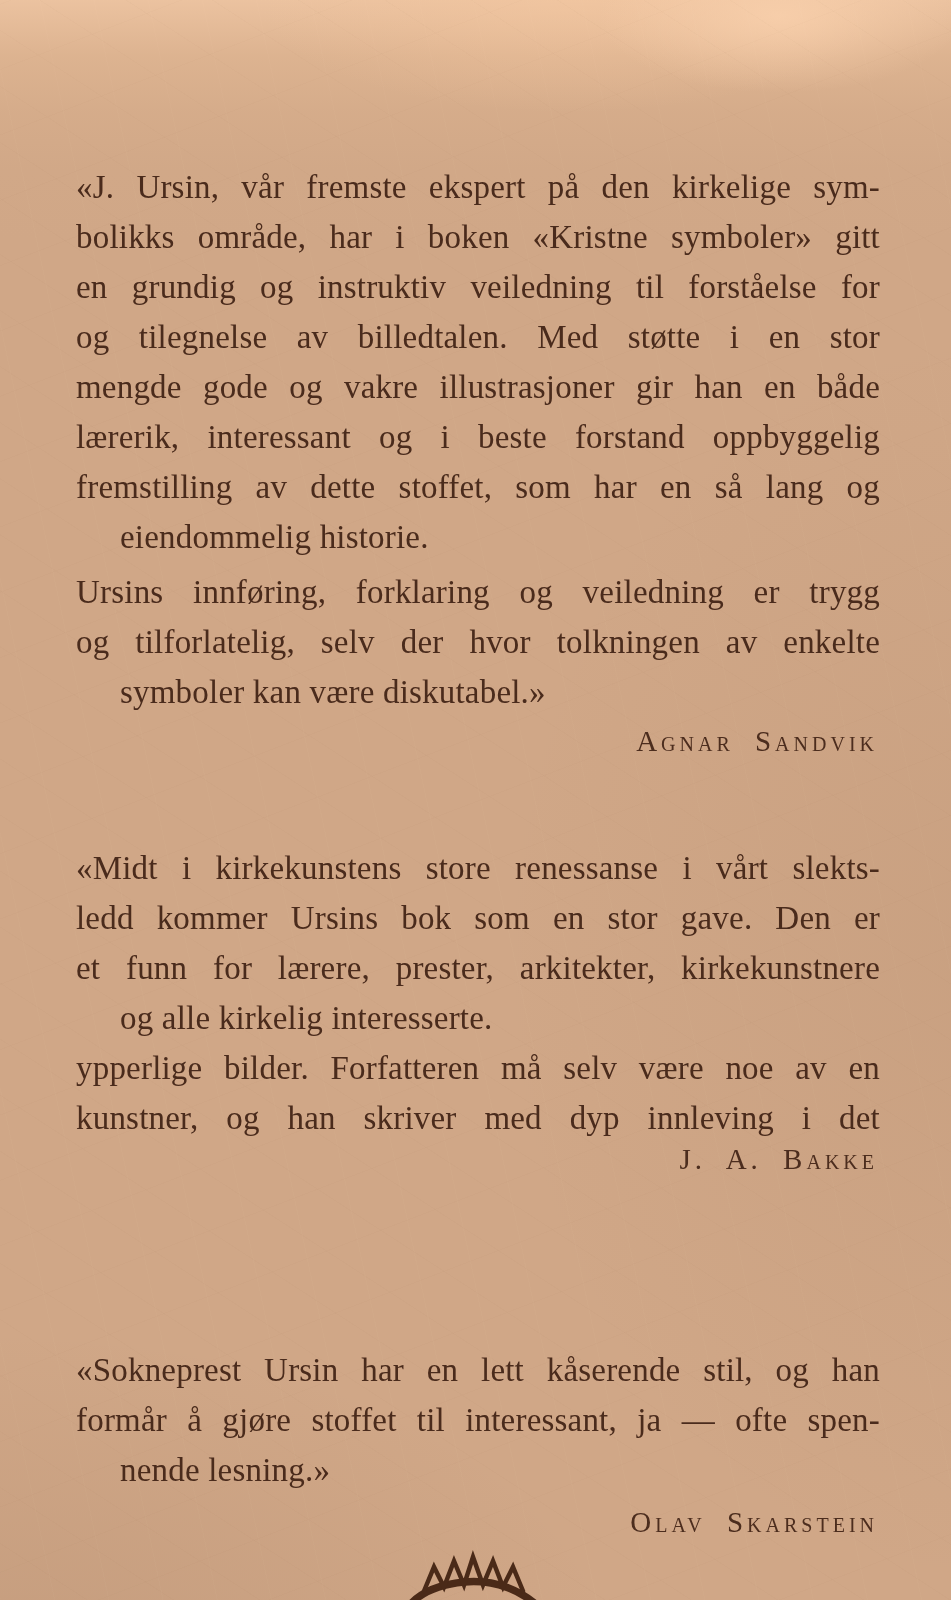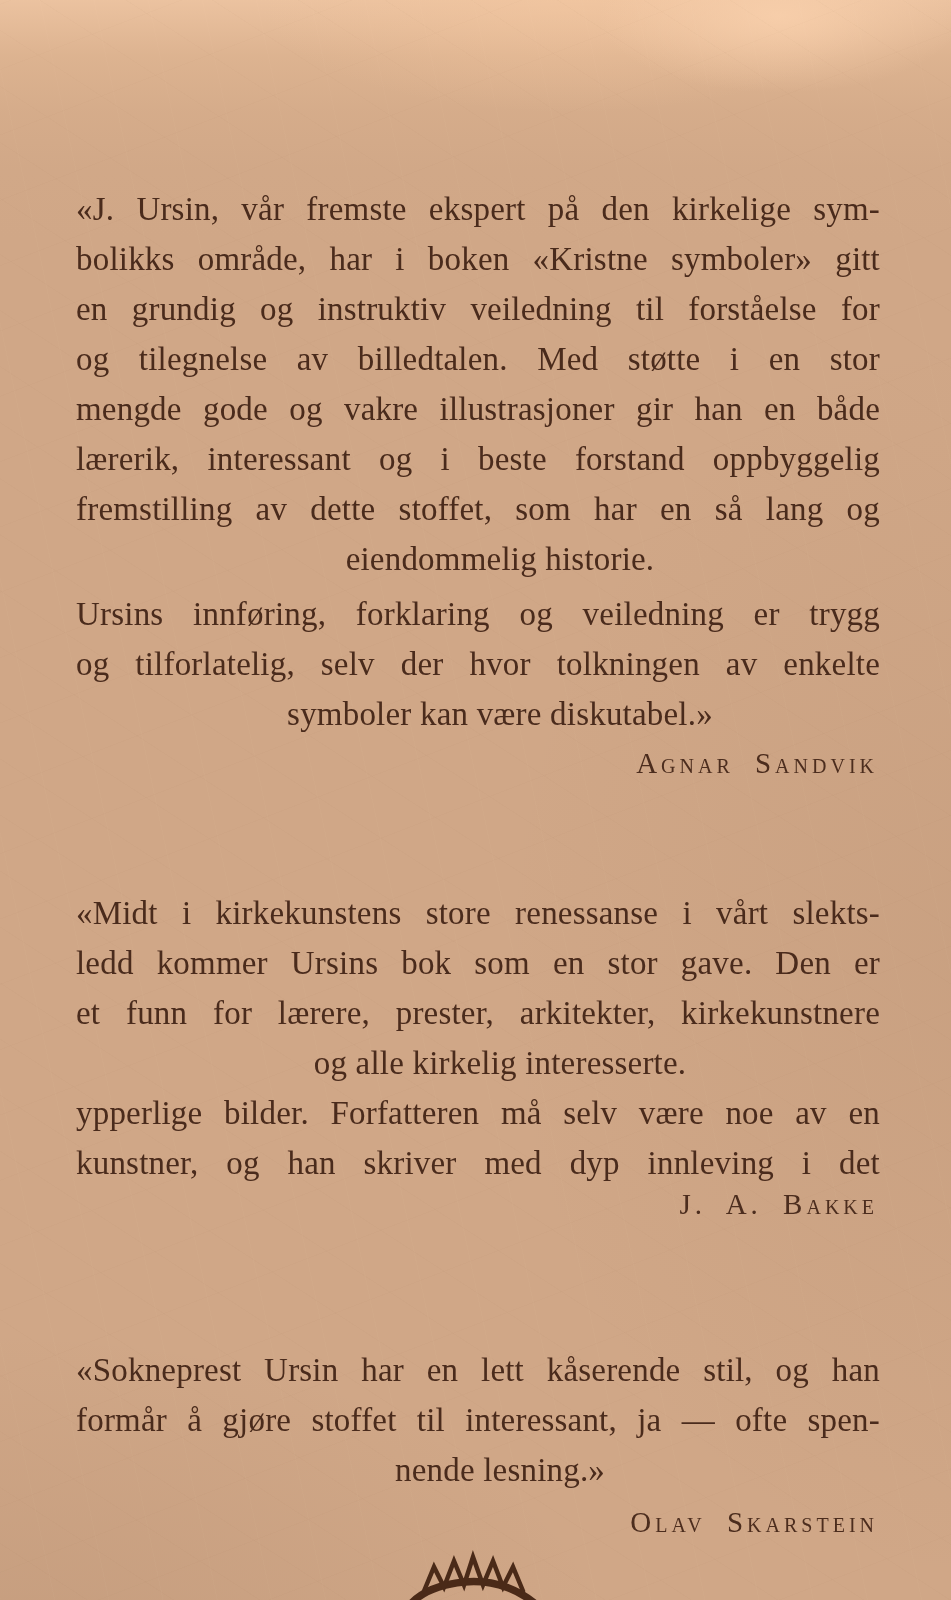--- a/index.html
+++ b/index.html
@@ -49,37 +49,37 @@
     white-space: nowrap;
     letter-spacing: 0.2px;
   }
   .just {
     text-align: justify;
     text-align-last: justify;
     white-space: normal;
     word-spacing: 1px;
   }
   .last {
-    text-align: center;
+    text-align: left;
     margin-left: 44px;
   }
   .attr {
     font-size: 29px;
     line-height: 40px;
     font-variant: small-caps;
     letter-spacing: 4px;
     word-spacing: 10px;
     text-align: right;
     padding-right: 2px;
     color: #4c2d1e;
   }
-  #block-1 { top: 184px; }
+  #block-1 { top: 162px; }
   #block-1 .p2 { margin-top: 5px; }
   #block-1 .attr { margin-top: 4px; }
-  #block-2 { top: 888px; }
+  #block-2 { top: 843px; }
   #block-2 .attr { margin-top: -4px; }
   #block-3 { top: 1345px; }
   #block-3 .attr { margin-top: 7px; }
   .crown {
     position: absolute;
     left: 398px;
     top: 1549px;
   }
 </style>
 </head>

